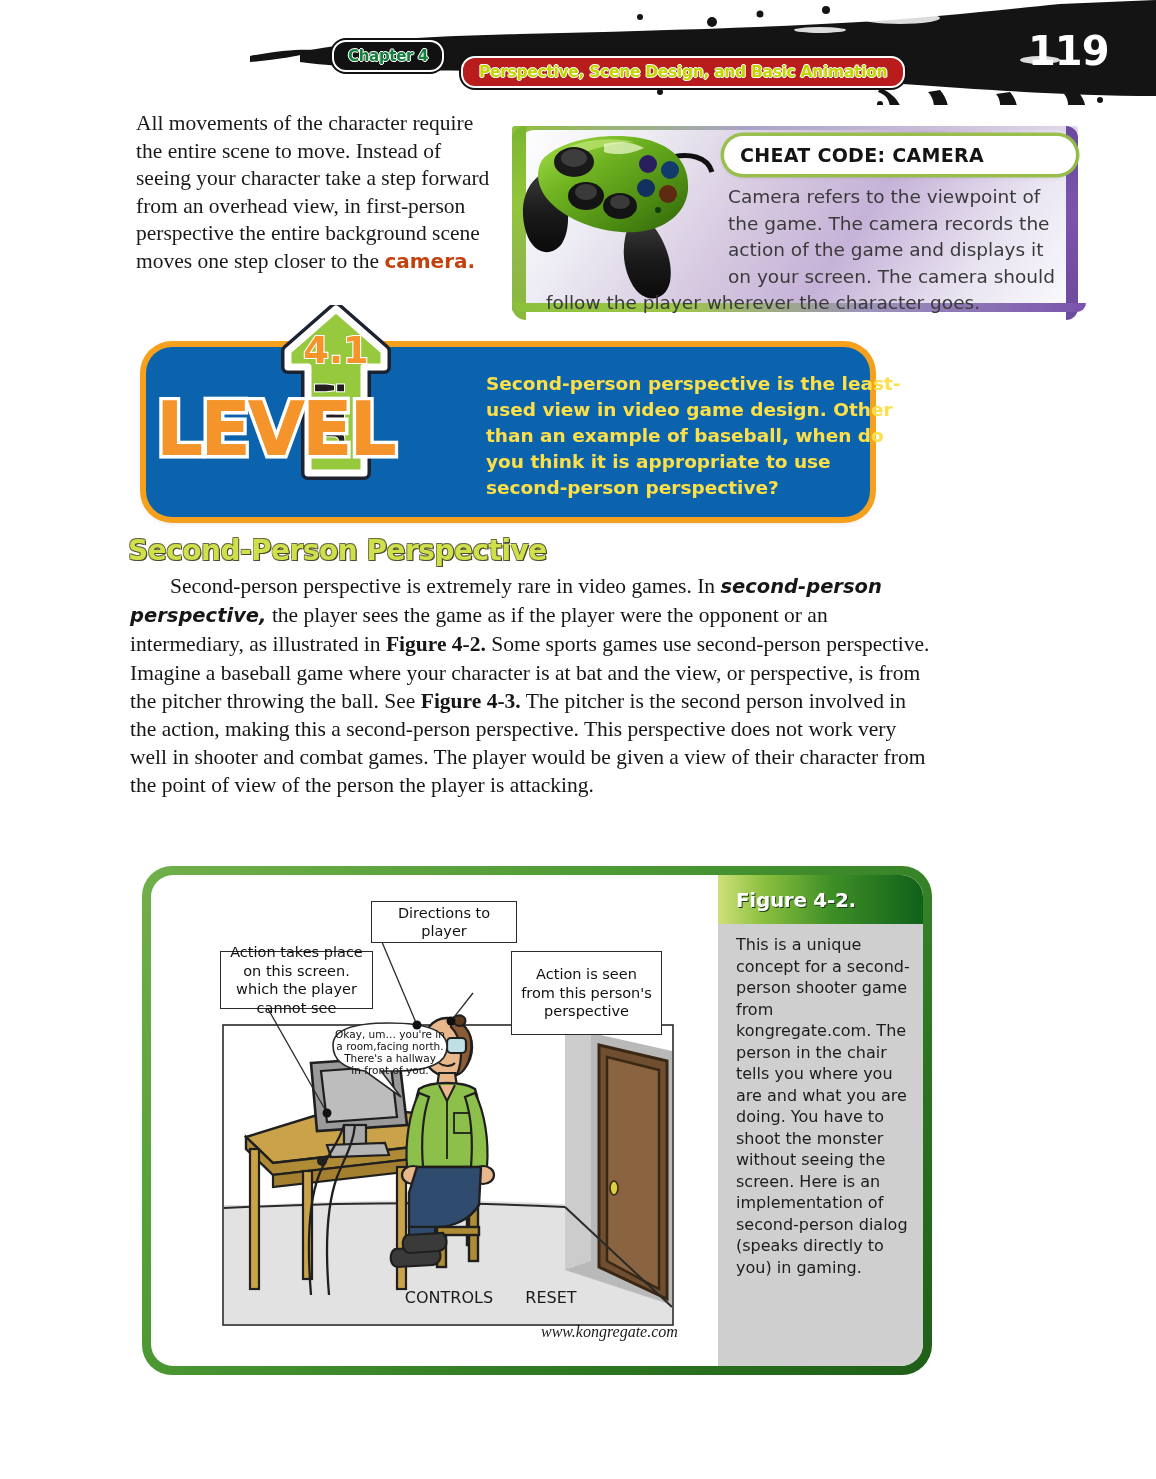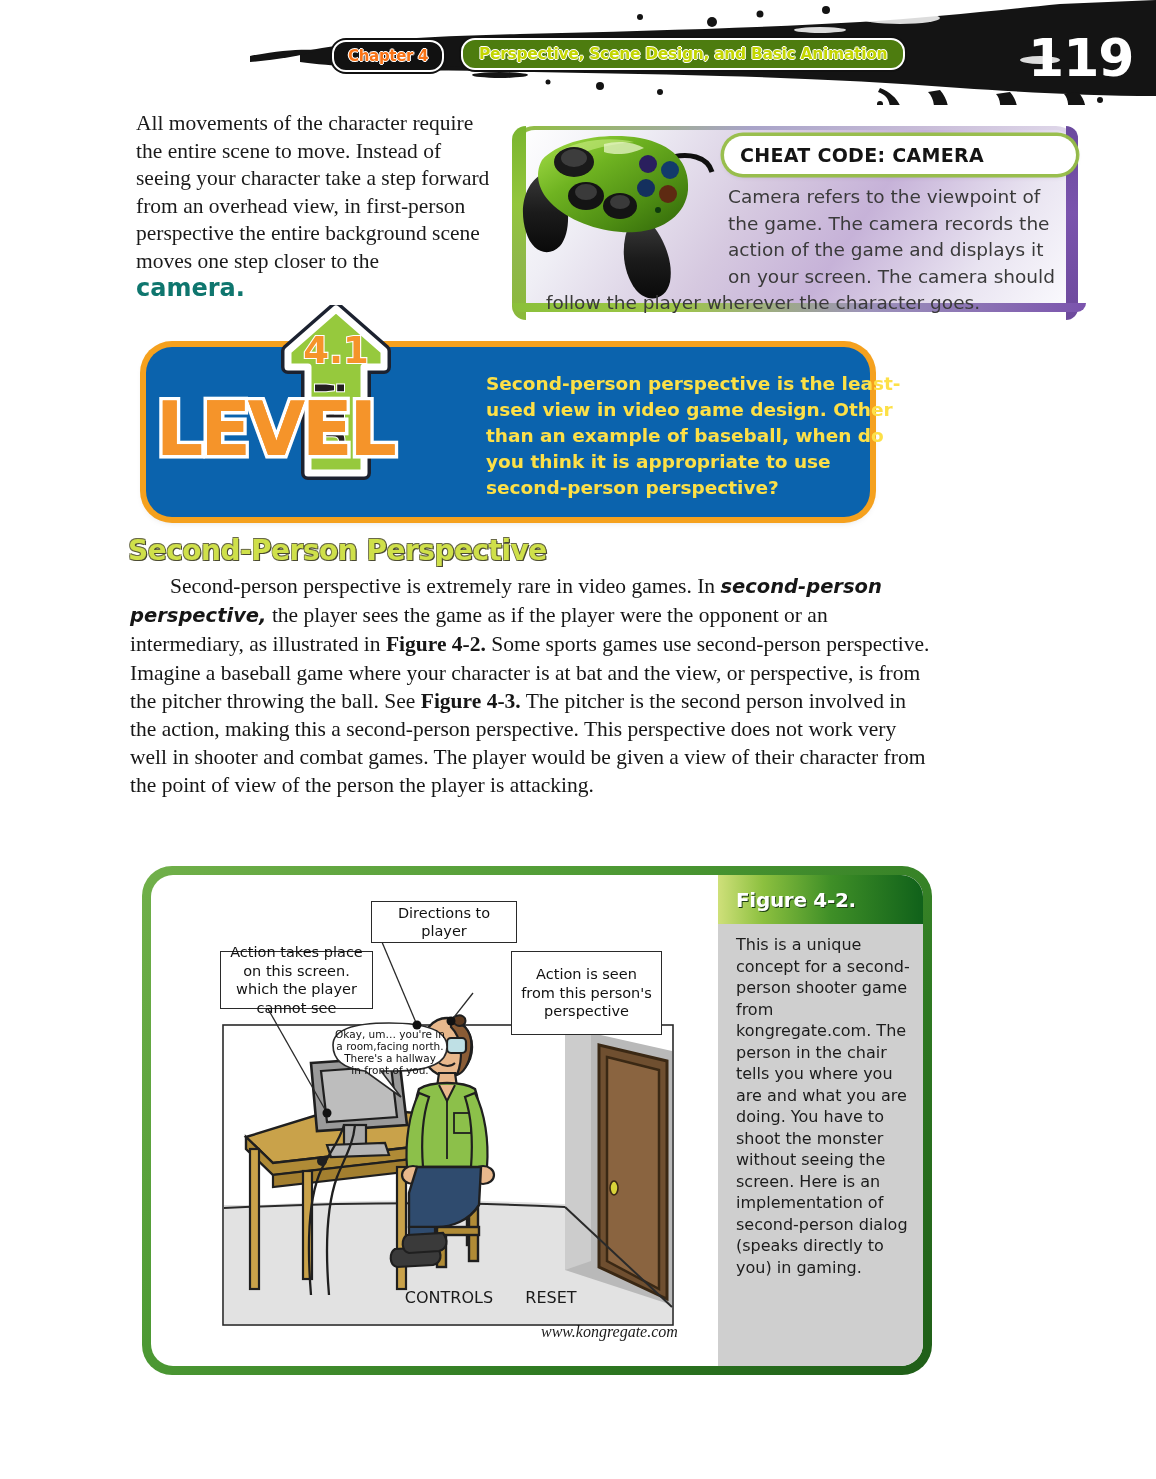--- a/index.html
+++ b/index.html
@@ -13,55 +13,55 @@
   #header-band{position:absolute;left:0;top:0;width:1156px;height:105px;overflow:hidden;}
   #splatter-svg{position:absolute;left:0;top:0;}
   #chapter-pill{
     position:absolute;left:332px;top:40px;height:28px;
     display:flex;align-items:center;padding:0 14px;
     border-radius:14px;background:#111;border:2px solid #fff;
     box-shadow:0 0 0 2px #111;
   }
   #chapter-pill span{
     font-family:"DejaVu Sans", sans-serif;font-weight:bold;font-size:15px;
-    color:#f97316;letter-spacing:-0.3px;
+    color:#15803d;letter-spacing:-0.3px;
     text-shadow:0 0 1px #fff, 1px 0 0 #fff, -1px 0 0 #fff, 0 1px 0 #fff, 0 -1px 0 #fff;
     white-space:nowrap;
   }
   #title-pill{
-    position:absolute;left:461px;top:38px;height:28px;
+    position:absolute;left:461px;top:56px;height:28px;
     display:flex;align-items:center;padding:0 16px;
-    border-radius:14px;background:#4d7c0f;border:2px solid #fff;
+    border-radius:14px;background:#b91c1c;border:2px solid #fff;
     box-shadow:0 0 0 2px #111;
   }
   #title-pill span{
     font-family:"DejaVu Sans", sans-serif;font-weight:bold;font-size:15.5px;
     color:#c3d600;letter-spacing:-0.3px;
     text-shadow:0 0 1px #fff, 1px 0 0 #fff, -1px 0 0 #fff, 0 1px 0 #fff, 0 -1px 0 #fff;
     white-space:nowrap;
   }
   #page-number{
     position:absolute;left:1028px;top:28px;
-    font-family:"DejaVu Sans", sans-serif;font-weight:bold;font-size:52px;color:#fff;
+    font-family:"DejaVu Sans", sans-serif;font-weight:bold;font-size:40px;color:#fff;
     letter-spacing:-1px;
   }
 
   
   #intro-paragraph{
     position:absolute;left:136px;top:110px;width:355px;
     font-size:21.5px;line-height:27.5px;color:#1a1a1a;
   }
   #intro-paragraph .kw{
-    font-family:"DejaVu Sans", sans-serif;font-weight:bold;color:#0f766e;font-size:24px;
+    font-family:"DejaVu Sans", sans-serif;font-weight:bold;color:#c2410c;font-size:20px;
   }
 
   
   #cheat-box{
     position:absolute;left:512px;top:126px;width:566px;height:186px;
-    border-radius:22px;
+    border-radius:3px;
     background:linear-gradient(135deg,#8fbf3a 0%, #a8a3c8 32%, #c8bcd8 55%, #e3dcec 78%, #f1eef6 100%);
     padding:4px;box-sizing:border-box;
   }
   #cheat-box-inner{
     width:100%;height:100%;border-radius:19px;box-sizing:border-box;
     background:linear-gradient(125deg,#ffffff 0%, #efeef5 18%, #d6c9e0 42%, #c6b2d8 60%, #e9e4f1 82%, #fbfbfe 100%);
     position:relative;
   }
   #cheat-left-edge{
     position:absolute;left:-4px;top:-4px;width:14px;height:194px;

